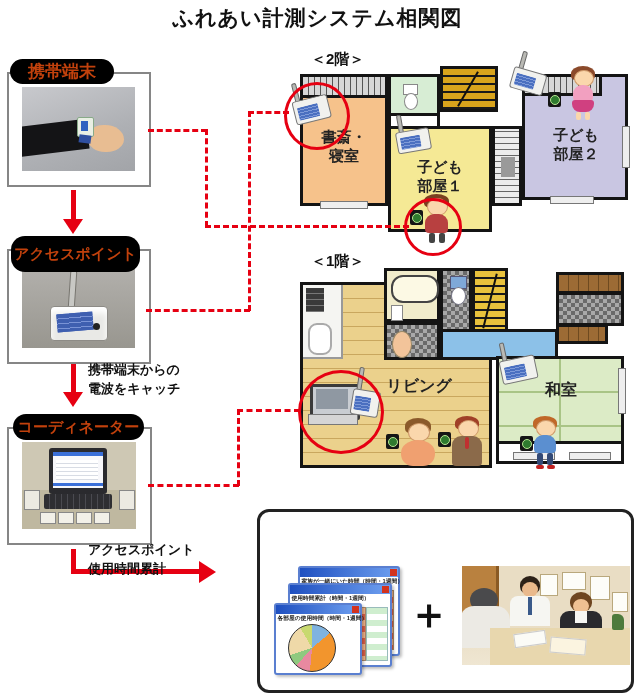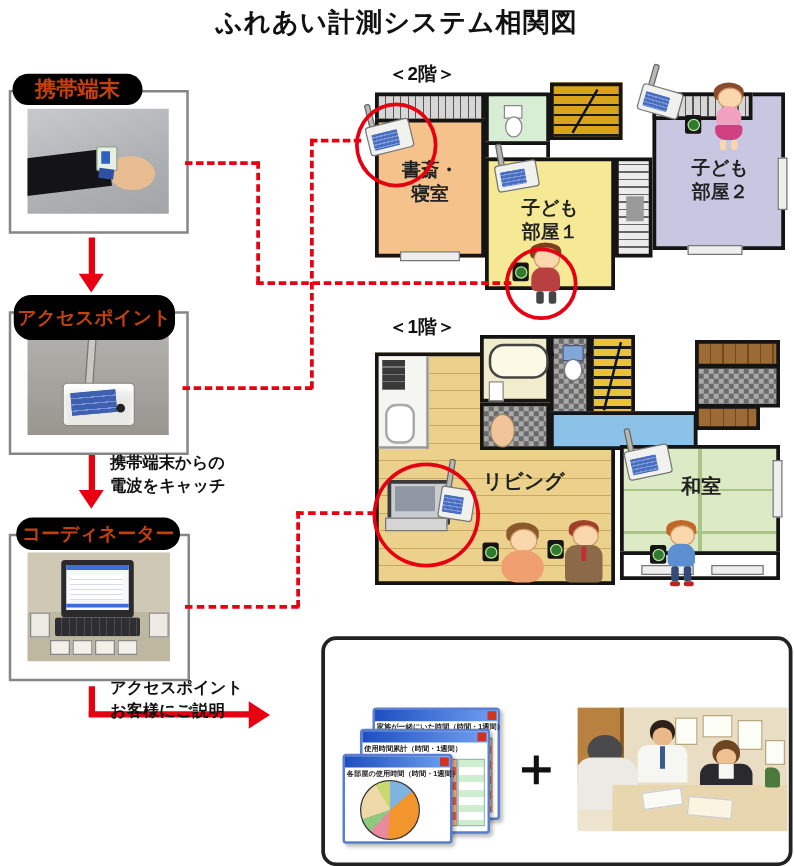--- a/index.html
+++ b/index.html
@@ -119,21 +119,21 @@
       <div class="abs" style="left:97px;top:48px;width:14px;height:18px;background:#eceae2;border:1px solid #888;"></div>
       <div class="abs" style="left:18px;top:70px;width:14px;height:10px;background:#f2f0e8;border:1px solid #888;"></div>
       <div class="abs" style="left:36px;top:70px;width:14px;height:10px;background:#f2f0e8;border:1px solid #888;"></div>
       <div class="abs" style="left:54px;top:70px;width:14px;height:10px;background:#f2f0e8;border:1px solid #888;"></div>
       <div class="abs" style="left:72px;top:70px;width:14px;height:10px;background:#f2f0e8;border:1px solid #888;"></div>
     </div>
   </div>
   <div class="abs pill" style="left:13px;top:414px;width:131px;height:26px;font-size:15px;">コーディネーター</div>
   <div class="abs cap" style="left:88px;top:541px;">
     <div>アクセスポイント</div>
-    <div>お客様にご説明</div>
+    <div>使用時間累計</div>
   </div>
   <div class="abs rline" style="left:71px;top:549px;width:5px;height:24px;"></div>
   <div class="abs rline" style="left:71px;top:569px;width:129px;height:5px;"></div>
   <div class="abs tri-right" style="left:199px;top:561px;"></div>
 
   <div class="abs dh" style="left:148px;top:129px;width:59px;"></div>
   <div class="abs dv" style="left:205px;top:129px;height:98px;"></div>
   <div class="abs dh" style="left:205px;top:225px;width:204px;"></div>
   <div class="abs dh" style="left:146px;top:309px;width:104px;"></div>
   <div class="abs dv" style="left:248px;top:111px;height:200px;"></div>

